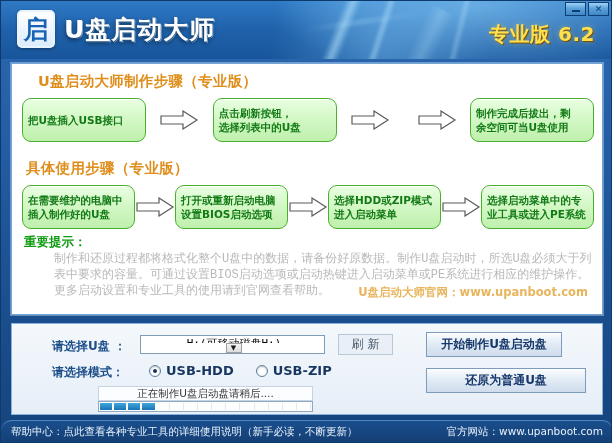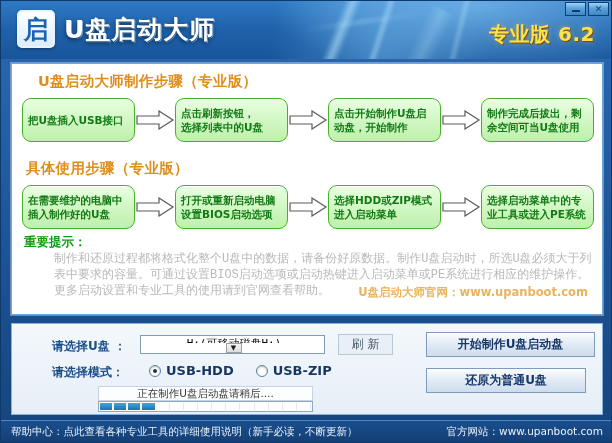--- a/index.html
+++ b/index.html
@@ -208,21 +208,21 @@
     background: linear-gradient(180deg,#fbfdff 0%, #e3ecf6 45%, #cfdcec 100%);
     border: 1px solid #7d9cbb;
     color: #17386a;
     font-size: 12px; font-weight: bold;
     display: flex; align-items: center; justify-content: center;
     font-family: "DejaVu Sans", sans-serif;
     cursor: pointer;
     box-shadow: inset 0 1px 0 #ffffff;
   }
   #btn-refresh { left: 326px; top: 10px; width: 55px; height: 21px; border-color:#b9c8d6; background:#e9eff6; color:#456; box-shadow:none; font-weight:normal;}
-  #btn-make    { left: 414px; top: 8px;  width: 169px; height: 25px; }
+  #btn-make    { left: 414px; top: 8px;  width: 136px; height: 25px; }
   #btn-restore { left: 414px; top: 44px; width: 160px; height: 25px; }
 
   .radio-group {
     position: absolute; left: 137px; top: 39px;
     display: flex; align-items: center; gap: 22px;
   }
   .radio-item { display: flex; align-items: center; gap: 5px; cursor: pointer; }
   .radio-dot {
     width: 12px; height: 12px; border-radius: 50%;
     background: #ffffff;
@@ -261,20 +261,21 @@
   .pb-cell.on { background: linear-gradient(180deg,#3ea8dc 0%, #1a74b6 100%); border-right-color: #fdfdfd; }
 
   
   #footer {
     position: absolute; left: 0; bottom: 0;
     width: 612px; height: 22px;
     background: linear-gradient(180deg,#1a4e8d 0%, #143f75 100%);
     border-top: 1px solid #4a86c4;
     display: flex; align-items: center; justify-content: space-between;
     padding: 0 10px;
+    border-radius: 11px;
   }
   .footer-text {
     font-size: 10.5px; color: #e7f1fb;
     font-family: "DejaVu Sans", sans-serif;
     cursor: pointer;
   }
 </style>
 </head>
 <body>
 
@@ -318,26 +319,20 @@
         <div>
           <span>点击刷新按钮，</span>
           <span>选择列表中的U盘</span>
         </div>
       </div>
       <div class="arrow">
         <svg width="40" height="20" viewBox="0 0 40 20">
             <path d="M2 6 L24 6 L24 1 L38 10 L24 19 L24 14 L2 14 Z" fill="#ffffff" stroke="#5a5a5a" stroke-width="1.2"></path>
           </svg>
       </div>
-      <div class="step-box">
-        <div>
-          <span>点击开始制作U盘启</span>
-          <span>动盘，开始制作</span>
-        </div>
-      </div>
       <div class="arrow">
         <svg width="40" height="20" viewBox="0 0 40 20">
             <path d="M2 6 L24 6 L24 1 L38 10 L24 19 L24 14 L2 14 Z" fill="#ffffff" stroke="#5a5a5a" stroke-width="1.2"></path>
           </svg>
       </div>
       <div class="step-box">
         <div>
           <span>制作完成后拔出，剩</span>
           <span>余空间可当U盘使用</span>
         </div>

